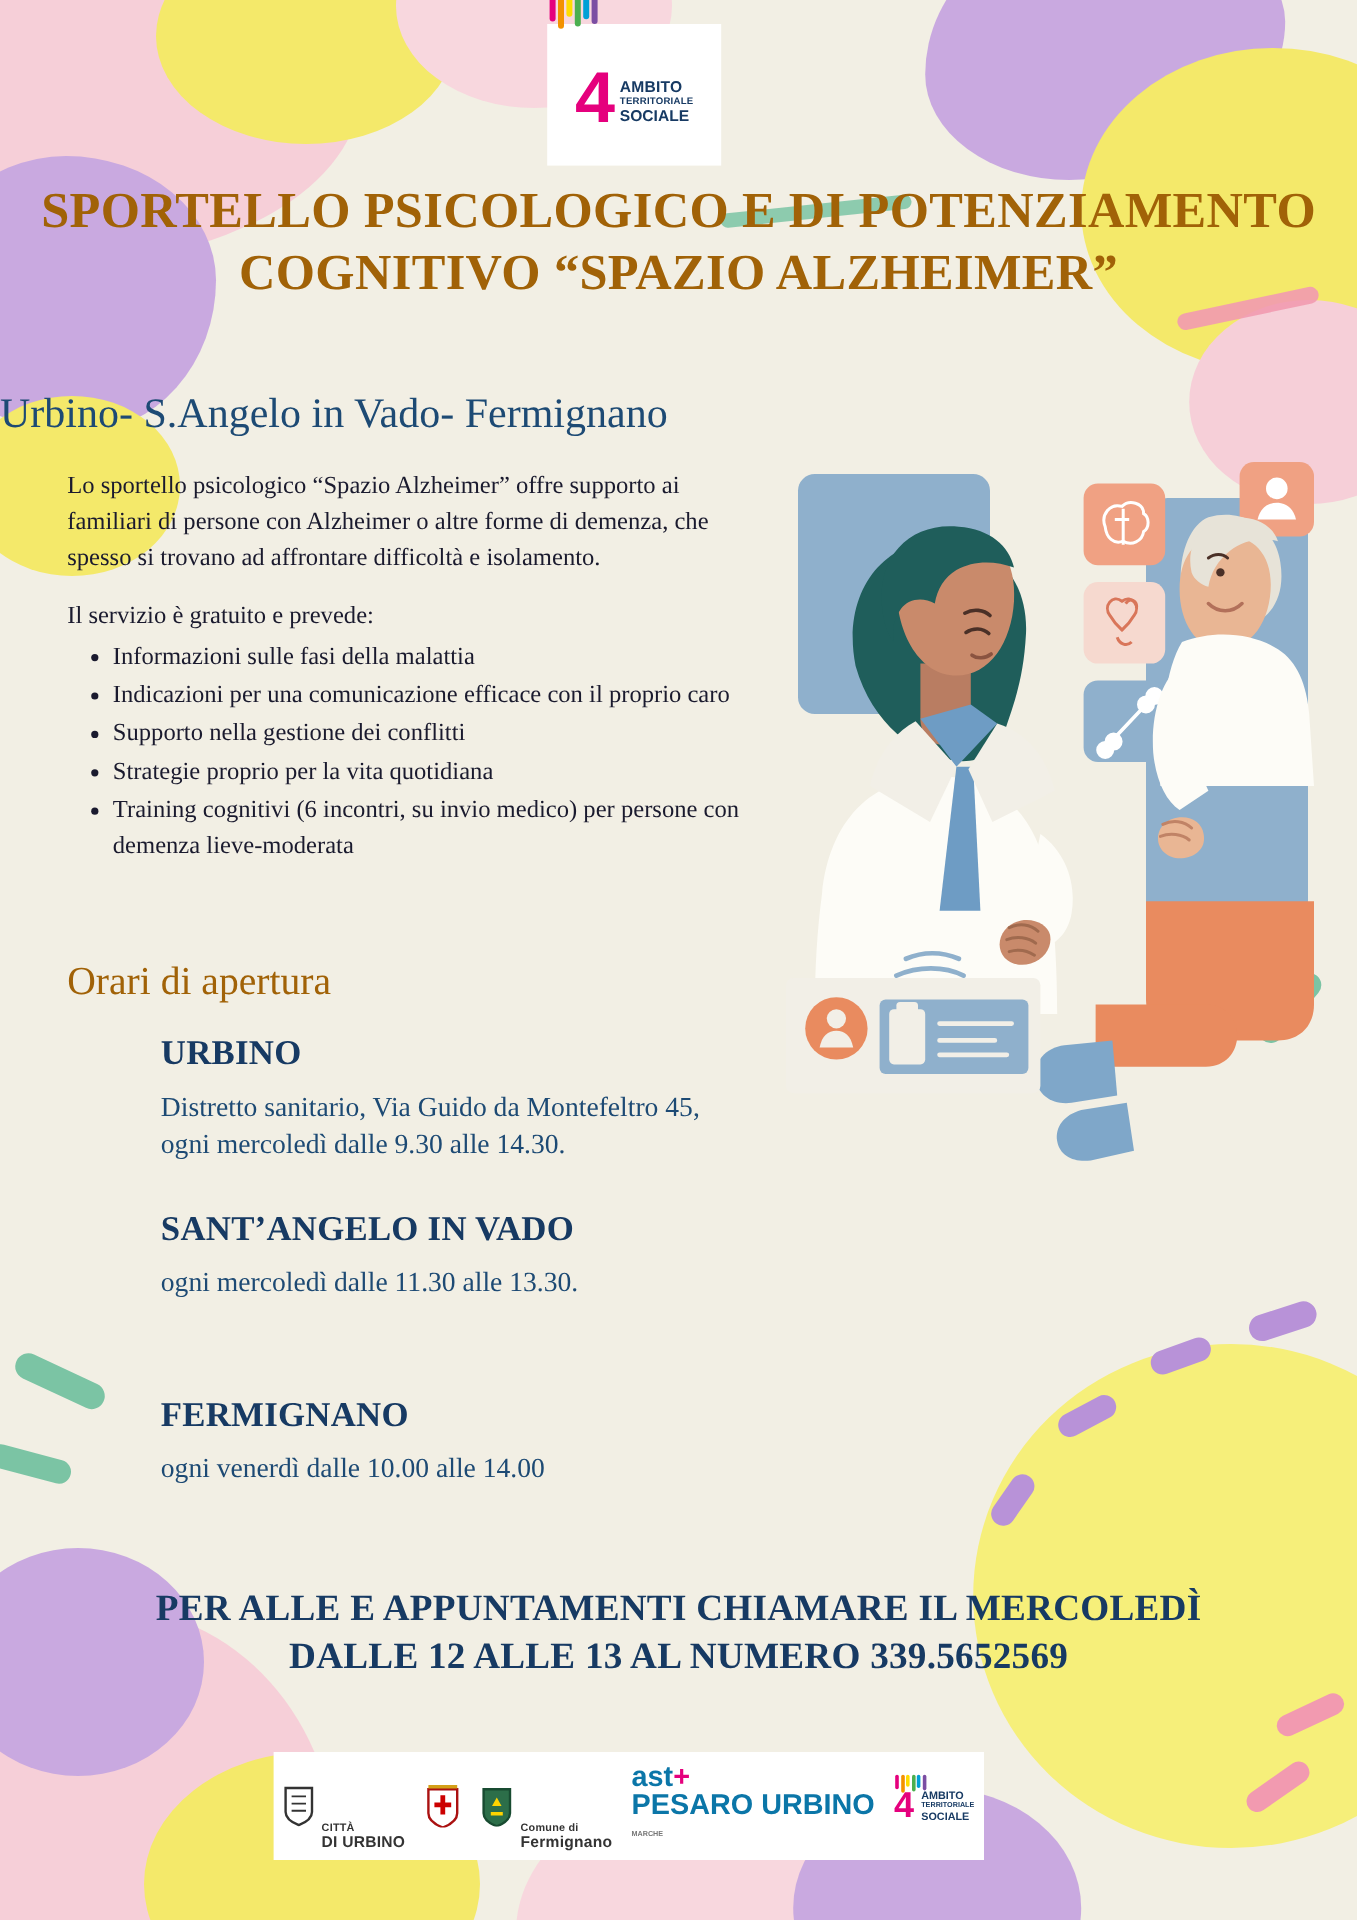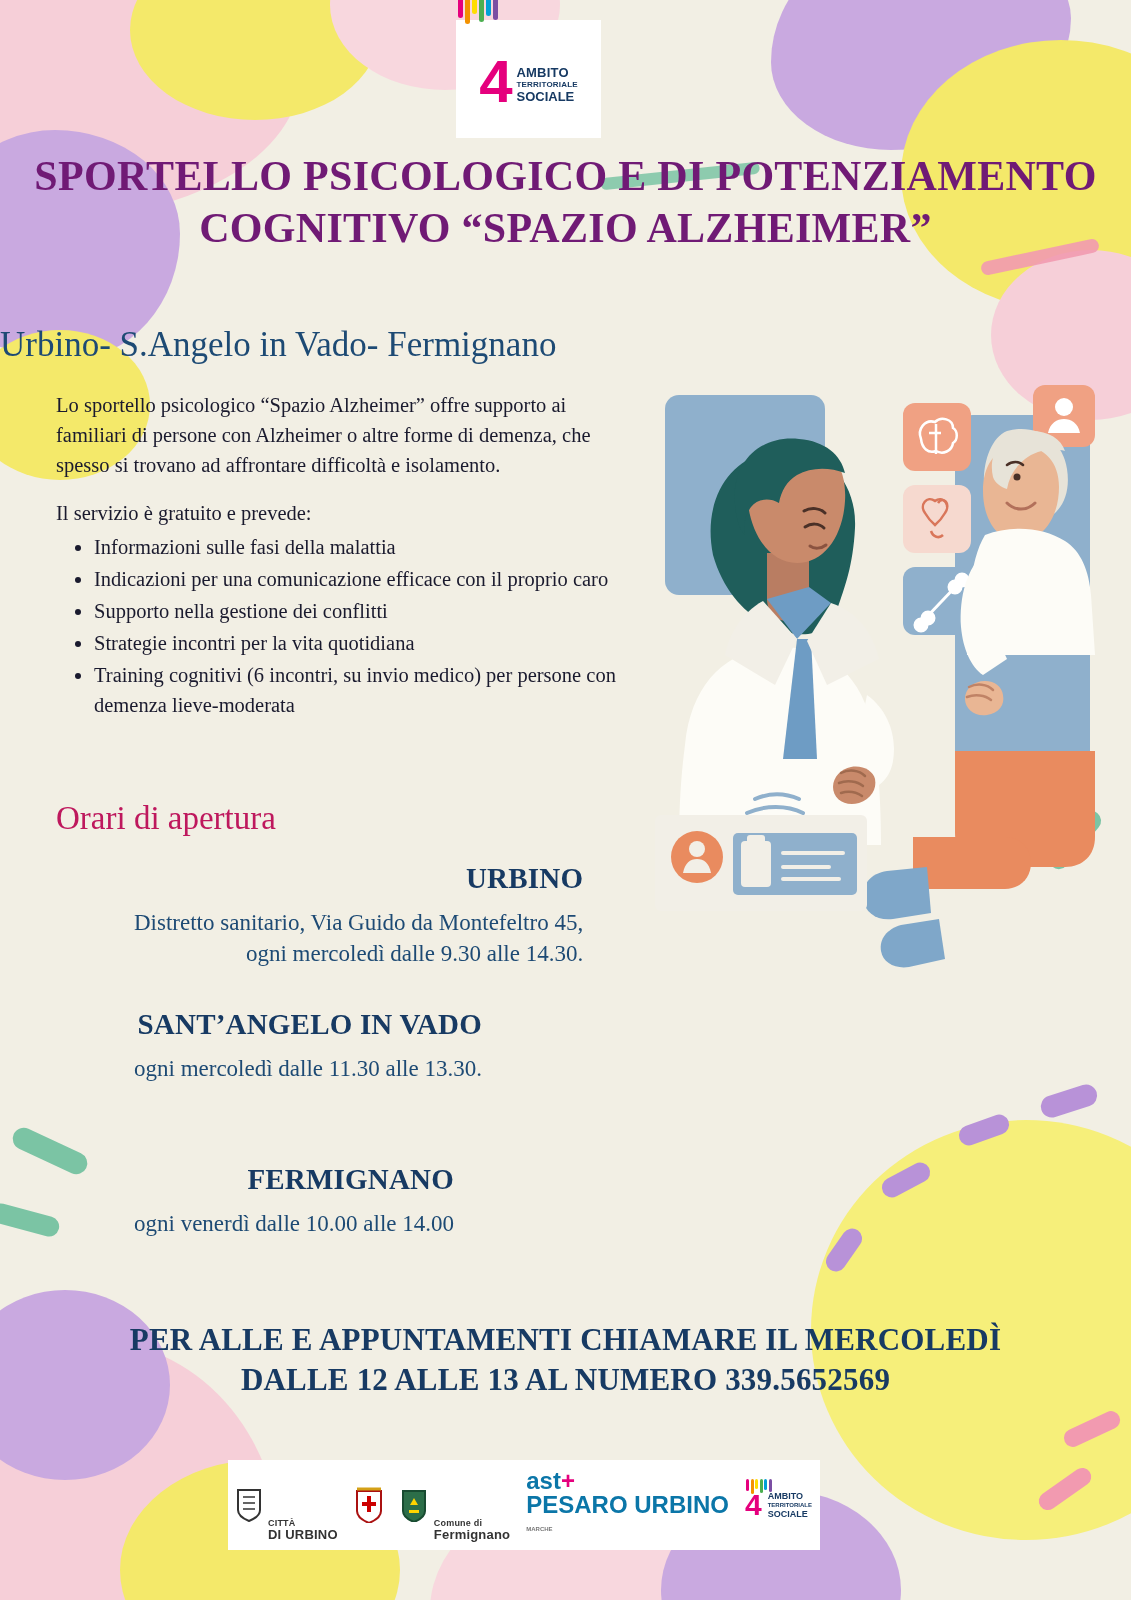--- a/index.html
+++ b/index.html
@@ -49,42 +49,42 @@
     font-family:"Liberation Sans", sans-serif;font-weight:bold;color:#173a63;
     line-height:12px;padding-bottom:4px;
   }
   .logo-txt .l1{font-size:13px;letter-spacing:.2px;}
   .logo-txt .l2{font-size:8px;letter-spacing:.2px;}
   .logo-txt .l3{font-size:13px;}
 
   
   .title{
     position:absolute;left:0;right:0;top:150px;text-align:center;
-    color:#701a75;font-weight:bold;font-size:42px;line-height:52px;letter-spacing:.3px;
+    color:#a16207;font-weight:bold;font-size:42px;line-height:52px;letter-spacing:.3px;
   }
   .subtitle{
     position:absolute;left:0;right:0;top:325px;text-align:left;
     color:#1d4a74;font-size:35px;
   }
 
   
   .intro{
     position:absolute;left:56px;top:390px;width:560px;
     color:#1a1a2e;font-size:20.5px;line-height:30px;
   }
   .intro p{margin:0 0 18px 0;}
   .intro ul{margin:2px 0 0 0;padding-left:38px;}
   .intro li{margin:0 0 2px 0;line-height:30px;}
 
   .orari{
     position:absolute;left:56px;top:800px;
-    color:#be185d;font-size:33px;
-  }
-
-  .loc{position:absolute;left:134px;color:#173a63;text-align:right;}
+    color:#a16207;font-size:33px;
+  }
+
+  .loc{position:absolute;left:134px;color:#173a63;}
   .loc .name{font-weight:bold;font-size:29px;letter-spacing:.2px;margin-bottom:12px;}
   .loc .det{font-size:23px;line-height:31px;color:#1d4a74;}
 
   #loc0{top:862px;}
   #loc1{top:1008px;}
   #loc2{top:1163px;}
 
   .footer-info{
     position:absolute;left:0;right:0;top:1320px;text-align:center;
     color:#173a63;font-weight:bold;font-size:31px;line-height:40px;letter-spacing:.2px;
@@ -166,21 +166,21 @@
 <div class="title">SPORTELLO PSICOLOGICO E DI POTENZIAMENTO COGNITIVO “SPAZIO ALZHEIMER”</div>
 <div class="subtitle">Urbino- S.Angelo in Vado- Fermignano</div>
 
 <div class="intro">
   <p>Lo sportello psicologico “Spazio Alzheimer” offre supporto ai familiari di persone con Alzheimer o altre forme di demenza, che spesso si trovano ad affrontare difficoltà e isolamento.</p>
   <p style="margin-bottom:4px;">Il servizio è gratuito e prevede:</p>
   <ul>
     <li>Informazioni sulle fasi della malattia</li>
     <li>Indicazioni per una comunicazione efficace con il proprio caro</li>
     <li>Supporto nella gestione dei conflitti</li>
-    <li>Strategie incontri per la vita quotidiana</li>
+    <li>Strategie proprio per la vita quotidiana</li>
     <li>Training cognitivi (6 incontri, su invio medico) per persone con demenza lieve-moderata</li>
   </ul>
 </div>
 
 <div class="orari">Orari di apertura</div>
 
 <div class="loc" id="loc0">
   <div class="name">URBINO</div>
   <div class="det">Distretto sanitario, Via Guido da Montefeltro 45,</div>
   <div class="det">ogni mercoledì dalle 9.30 alle 14.30.</div>

